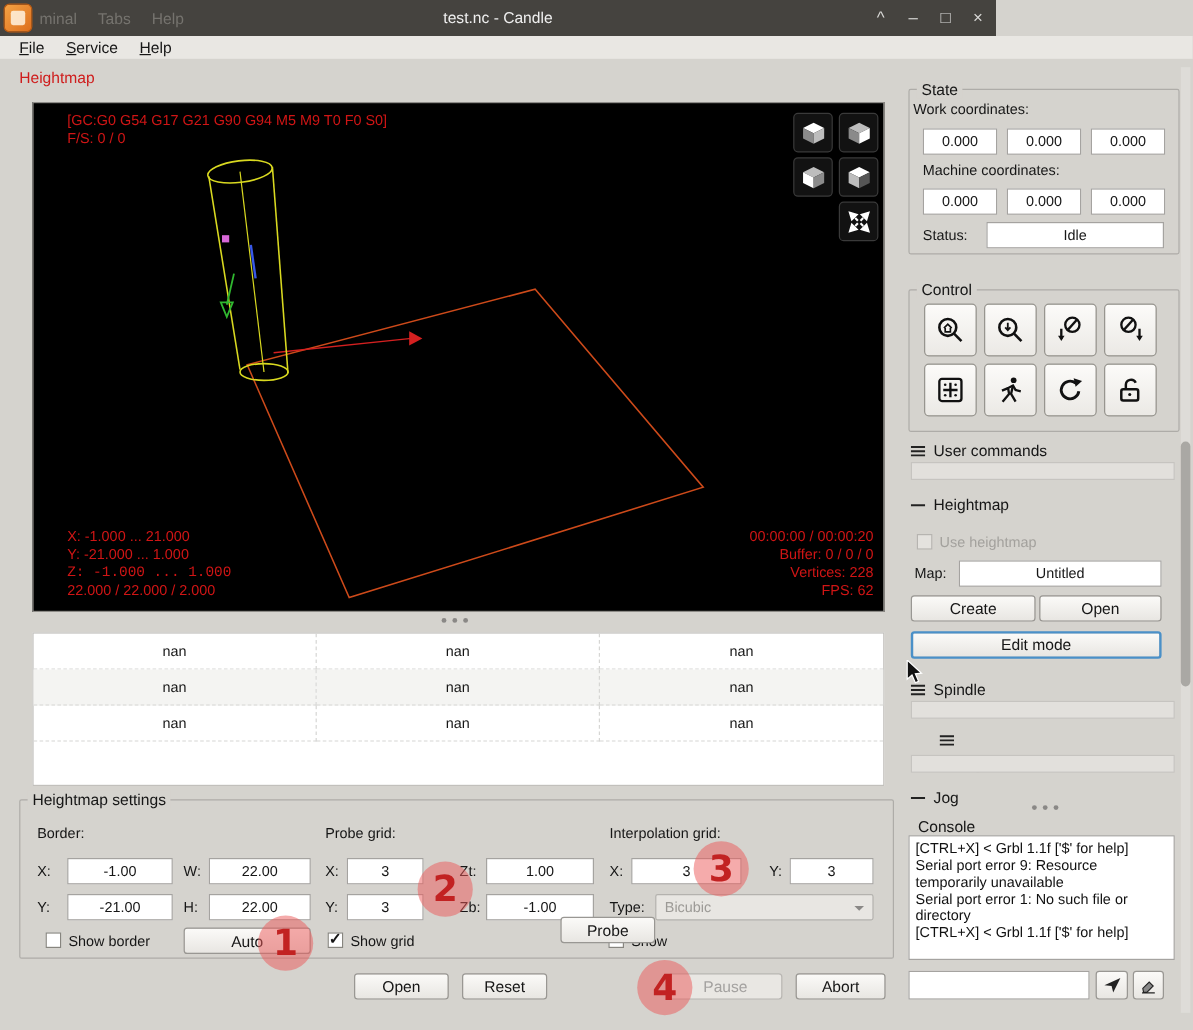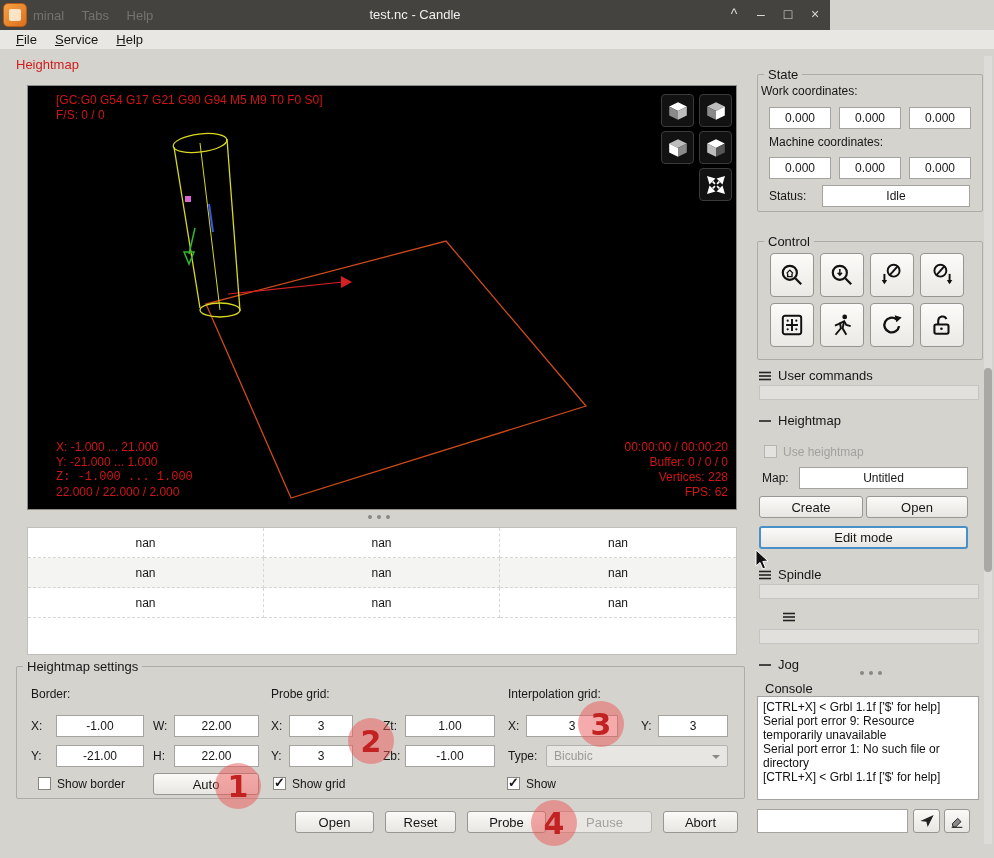--- a/index.html
+++ b/index.html
@@ -234,21 +234,21 @@
 
   <span class="cb checked" style="left:256px; top:110px;"></span>
   <div class="lbl" style="left:275px; top:106px;">Show grid</div>
 
   <span class="cb checked" style="left:490px; top:110px;"></span>
   <div class="lbl" style="left:509px; top:106px;">Show</div>
 </div>
 
 <button class="btn" style="left:295px; top:811px; width:79px;">Open</button>
 <button class="btn" style="left:385px; top:811px; width:71px;">Reset</button>
-<button class="btn" style="left:467px; top:811px; width:79px;">Probe</button>
+<button class="btn" style="left:467px; top:764px; width:79px;">Probe</button>
 <button class="btn disabled" style="left:557px; top:811px; width:95px;">Pause</button>
 <button class="btn" style="left:663px; top:811px; width:75px;">Abort</button>
 
 <div class="group" style="left:757px; top:74px; width:226px; height:138px;">
   <span class="gtitle">State</span>
   <div class="lbl" style="left:3px; top:5px;">Work coordinates:</div>
   <input class="field" style="left: 11px; top: 32px; width: 62px;" value="0.000">
   <input class="field" style="left: 81px; top: 32px; width: 62px;" value="0.000">
   <input class="field" style="left: 151px; top: 32px; width: 62px;" value="0.000">
   <div class="lbl" style="left:11px; top:56px;">Machine coordinates:</div>

